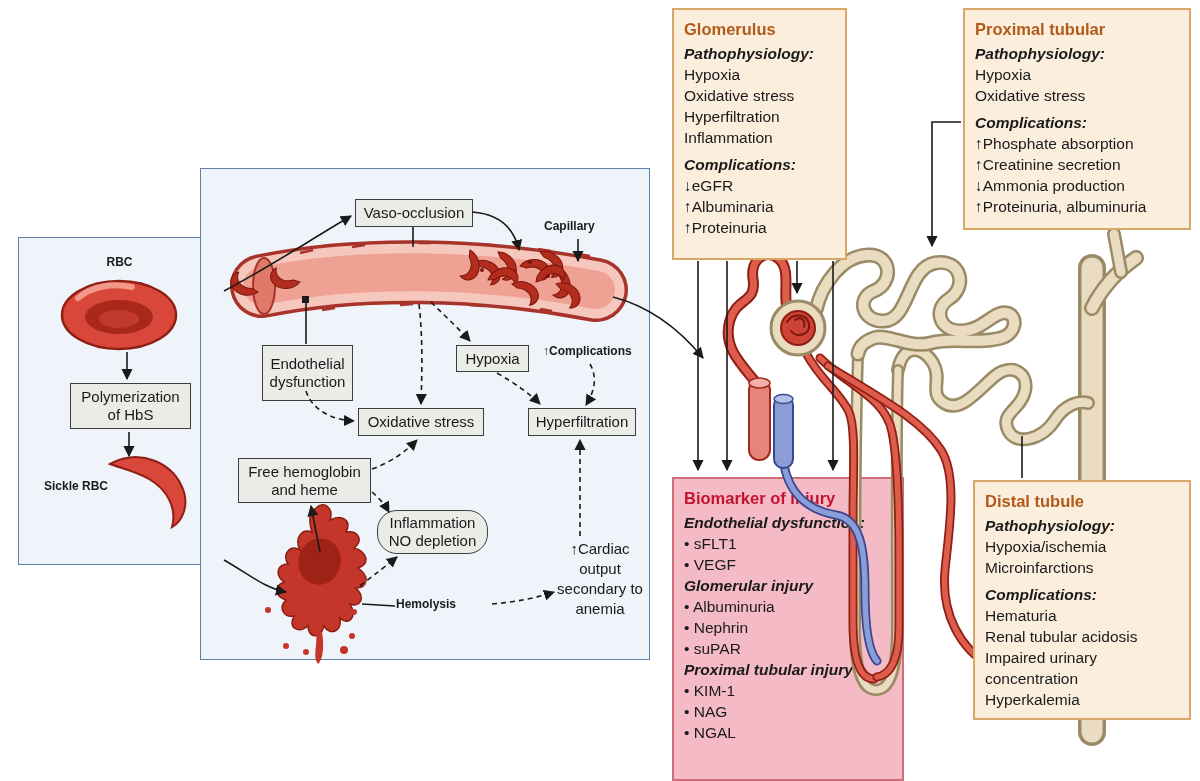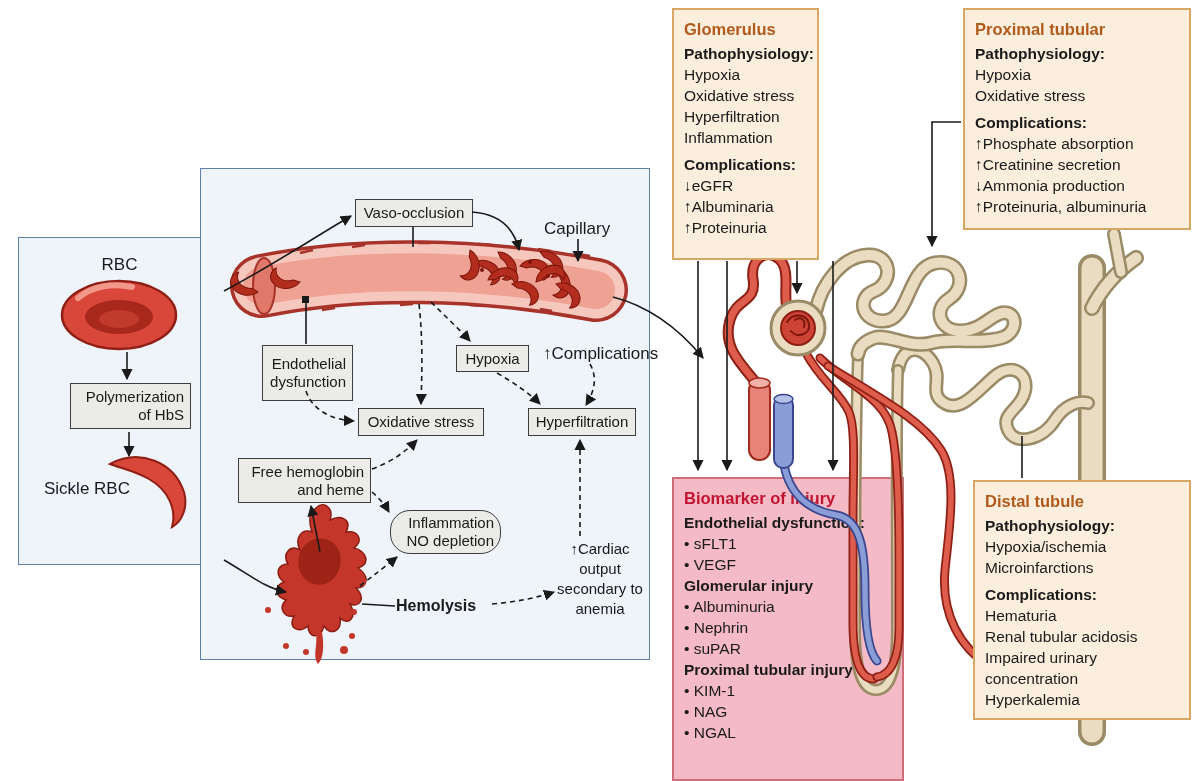--- a/index.html
+++ b/index.html
@@ -1,36 +1,36 @@
 <!DOCTYPE html>
 <html style="--ink: #1a1a1a; --panel-bg: #eef4f9; --panel-border: #5d81a8; --graybox-bg: #ebebe8; --graybox-border: #3d3d3d; --tan-bg: #fbeedd; --tan-border: #d9a765; --tan-title: #b25a1b; --pink-bg: #f4bac5; --pink-border: #cf6d78; --pink-title: #c21330;"><head>
 <meta charset="utf-8">
 <style>
   html,body{margin:0;padding:0;background:#fff;}
   #canvas{position:relative;width:1200px;height:781px;background:#fff;overflow:hidden;
     font-family:"Liberation Sans","DejaVu Sans",sans-serif;color:var(--ink,#1a1a1a);}
   .panel{position:absolute;background:var(--panel-bg,#eef4f9);border:1.6px solid var(--panel-border,#5d81a8);box-sizing:border-box;z-index:1;}
   .gbox{position:absolute;background:var(--graybox-bg,#ebebe8);border:1.4px solid var(--graybox-border,#3d3d3d);
-    box-sizing:border-box;display:flex;align-items:center;justify-content:center;text-align:right;
+    box-sizing:border-box;display:flex;align-items:center;justify-content:center;text-align:center;
     font-size:15px;line-height:18px;padding:2px 6px;z-index:3;}
-  .plabel{position:absolute;font-size:17px;z-index:3;white-space:nowrap;}
+  .plabel{position:absolute;font-size:12px;z-index:3;white-space:nowrap;font-weight:bold;}
   .infobox{position:absolute;box-sizing:border-box;padding:7px 10px;font-size:15.5px;line-height:21px;z-index:3;}
   .tanbox{background:var(--tan-bg,#fbeedd);border:2px solid var(--tan-border,#d9a765);}
   .pinkbox{background:var(--pink-bg,#f4bac5);border:2px solid var(--pink-border,#cf6d78);z-index:1;}
   .infobox .title{font-weight:bold;font-size:16.5px;line-height:24px;margin-bottom:2px;}
   .tanbox .title{color:var(--tan-title,#b25a1b);}
   .pinkbox .title{color:var(--pink-title,#c21330);}
-  .hd{font-weight:bold;}
+  .hd{font-weight:bold;font-style:italic;}
   .mt{margin-top:6px;}
   .bullet::before{content:"• ";}
   svg.layer{position:absolute;left:0;top:0;pointer-events:none;}
   #illustrations{z-index:2;}
   #arrows{z-index:4;}
   .cardiac{position:absolute;width:88px;text-align:center;font-size:15px;line-height:20px;z-index:3;}
-  .hemolysis-label{position:absolute;font-size:16px;font-weight:bold;z-index:3;white-space:nowrap;}
+  .hemolysis-label{position:absolute;font-size:12px;font-weight:bold;z-index:3;white-space:nowrap;}
 </style>
 </head>
 <body>
 
 <div id="canvas">
 
   <div class="panel" style="left:18px;top:237px;width:204px;height:328px;"></div>
   <div class="panel" style="left:200px;top:168px;width:450px;height:492px;"></div>
 
   <div class="infobox pinkbox" style="left:672px;top:477px;width:232px;height:304px;">
@@ -159,25 +159,25 @@
   <div class="plabel" style="left:44px;top:479px;">Sickle RBC</div>
 
   <div class="gbox" style="left:355px;top:199px;width:118px;height:28px;">Vaso-occlusion</div>
   <div class="plabel" style="left:544px;top:219px;">Capillary</div>
   <div class="gbox" style="left:262px;top:345px;width:91px;height:56px;">Endothelial dysfunction</div>
   <div class="gbox" style="left:456px;top:345px;width:73px;height:27px;">Hypoxia</div>
   <div class="plabel" style="left:543px;top:344px;">↑Complications</div>
   <div class="gbox" style="left:358px;top:408px;width:126px;height:28px;">Oxidative stress</div>
   <div class="gbox" style="left:528px;top:408px;width:108px;height:28px;">Hyperfiltration</div>
   <div class="gbox" style="left:238px;top:458px;width:133px;height:45px;">Free hemoglobin and heme</div>
-  <div class="gbox" style="left:390px;top:510px;width:111px;height:44px;border-radius:20px;">Inflammation NO depletion</div>
+  <div class="gbox" style="left:377px;top:510px;width:111px;height:44px;border-radius:20px;">Inflammation NO depletion</div>
   <div class="hemolysis-label" style="left:396px;top:597px;">Hemolysis</div>
   <div class="cardiac" style="left:556px;top:539px;">↑Cardiac output secondary to anemia</div>
 
-  <div class="infobox tanbox" style="left:672px;top:8px;width:147px;height:252px;">
+  <div class="infobox tanbox" style="left:672px;top:8px;width:175px;height:252px;">
     <div class="title">Glomerulus</div>
     <div class="hd">Pathophysiology:</div>
     <div>Hypoxia</div>
     <div>Oxidative stress</div>
     <div>Hyperfiltration</div>
     <div>Inflammation</div>
     <div class="hd mt">Complications:</div>
     <div>↓eGFR</div>
     <div>↑Albuminaria</div>
     <div>↑Proteinuria</div>

